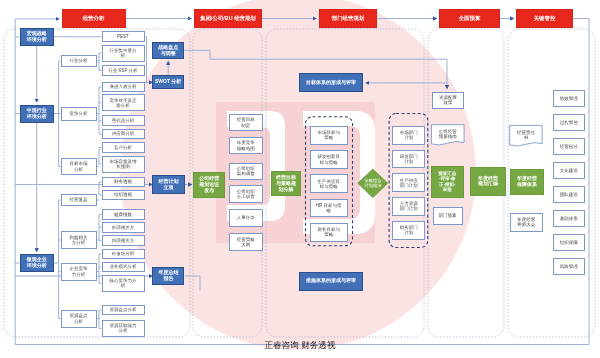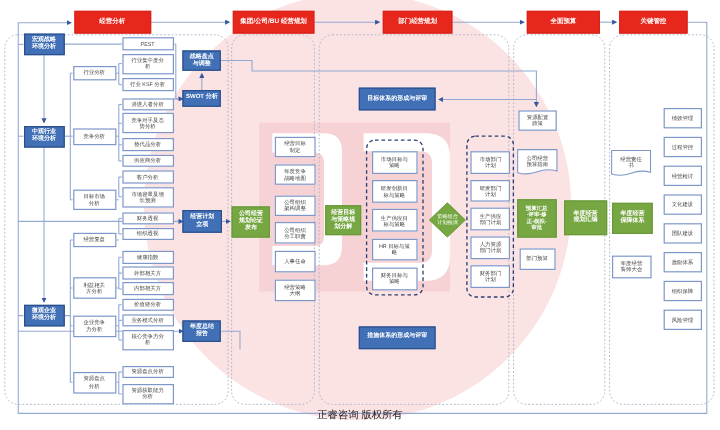--- a/index.html
+++ b/index.html
@@ -221,14 +221,14 @@
 <div class="bx white" style="left:552.8px;top:89.8px;width:31.8px;height:17.5px;">绩效管理</div>
 <div class="bx white" style="left:552.8px;top:113.8px;width:31.8px;height:17.5px;">过程管控</div>
 <div class="bx white" style="left:552.8px;top:137.8px;width:31.8px;height:17.5px;">经营检讨</div>
 <div class="bx white" style="left:552.8px;top:161.8px;width:31.8px;height:17.5px;">文化建设</div>
 <div class="bx white" style="left:552.8px;top:185.8px;width:31.8px;height:17.5px;">团队建设</div>
 <div class="bx white" style="left:552.8px;top:209.8px;width:31.8px;height:17.5px;">激励体系</div>
 <div class="bx white" style="left:552.8px;top:233.8px;width:31.8px;height:17.5px;">组织保障</div>
 <div class="bx white" style="left:552.8px;top:257.8px;width:31.8px;height:17.5px;">风险管理</div>
 <div class="bx" style="left:357px;top:170px;width:32px;height:26px;color:#fff;font-size:4.3px;line-height:1.2;">策略组合
 计划推演</div>
-<div class="footer">正睿咨询   版权所有</div>
+<div class="footer">正睿咨询   财务透视</div>
 </div>
 
 </body></html>

